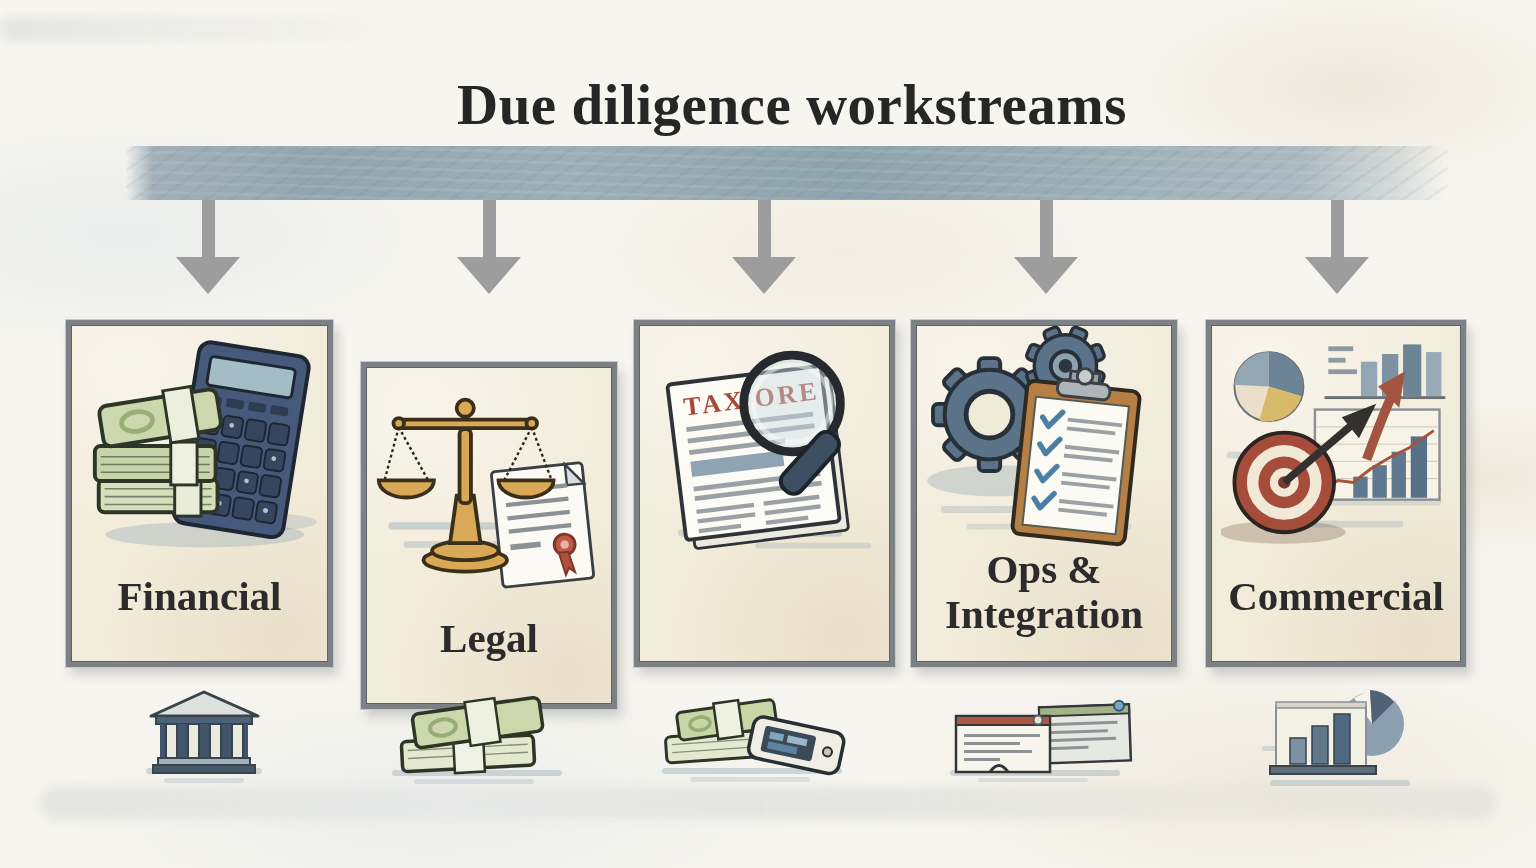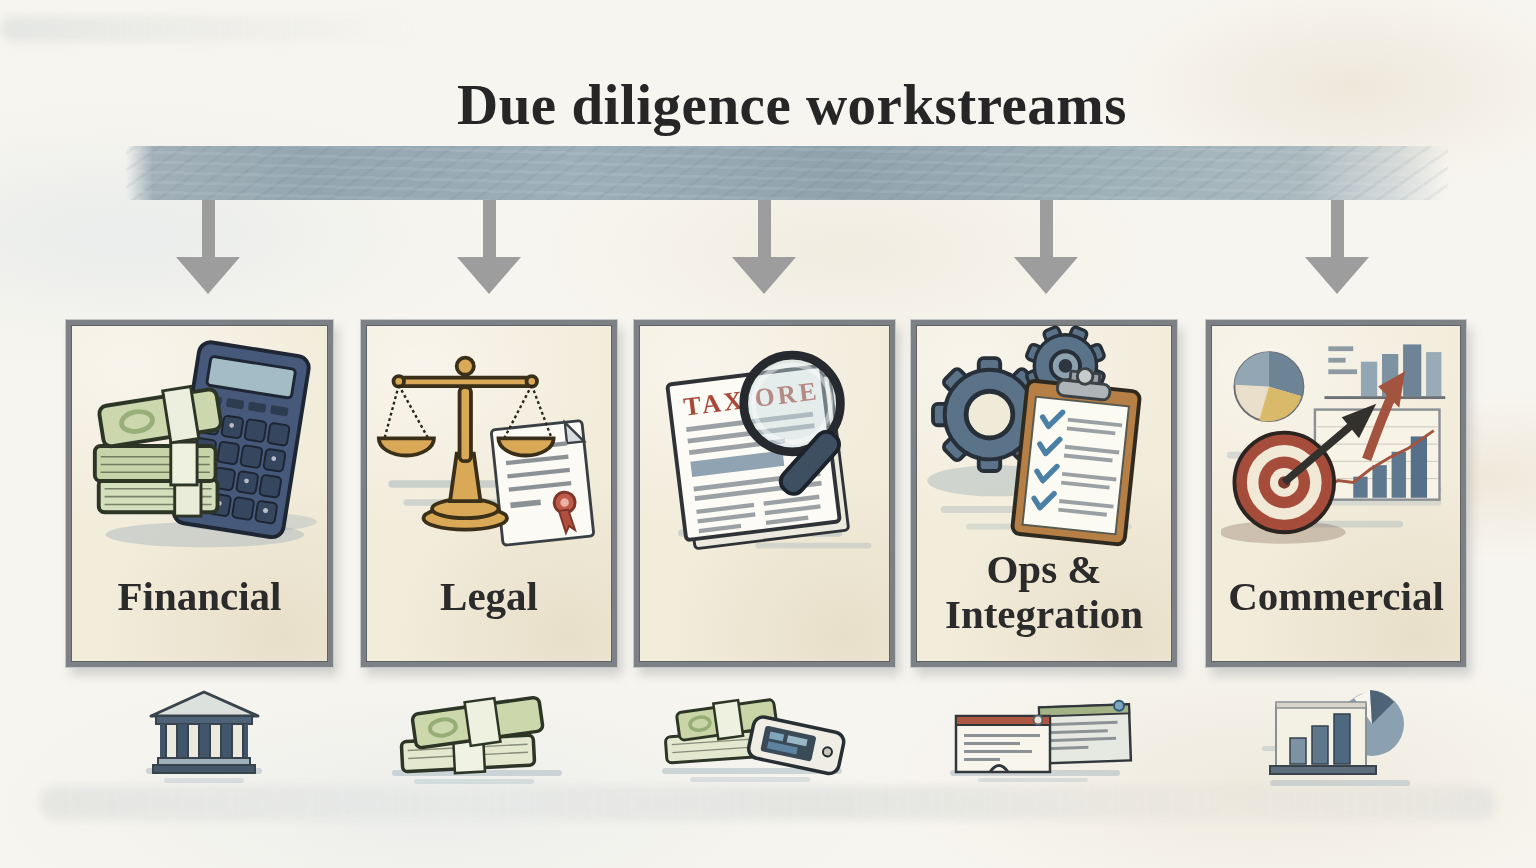--- a/index.html
+++ b/index.html
@@ -160,21 +160,21 @@
             <rect x="18" y="64" width="122" height="42" rx="8" fill="#ccd7ae" stroke="#2c3526" stroke-width="4"></rect>
             <rect x="86" y="58" width="29" height="54" fill="#ecefdd" stroke="#2c3526" stroke-width="3"></rect>
             <ellipse cx="55" cy="85" rx="16" ry="10" fill="none" stroke="#8fa871" stroke-width="5" opacity=".85"></ellipse>
           </g>
         </g>
       </svg>
     </div>
     <div class="card-label">Financial</div>
   </div>
 
-  <div class="card" style="left:361px;width:256px;">
+  <div class="card" style="left:361px;width:256px;margin-top:42px;">
     <div class="card-icon">
       <svg width="228" height="222" viewBox="0 0 240 228">
         <rect x="14" y="150" width="128" height="8" rx="4" fill="rgba(141,162,176,.40)"></rect>
         <rect x="30" y="170" width="160" height="7" rx="3.5" fill="rgba(141,162,176,.33)"></rect>
         <rect x="56" y="192" width="130" height="6" rx="3" fill="rgba(141,162,176,.28)"></rect>
         <g transform="rotate(-6 175 150)">
           <rect x="128" y="92" width="96" height="122" rx="4" fill="#fbfaf4" stroke="#3a3f44" stroke-width="3"></rect>
           <path d="M206 92 l18 22 h-18 z" fill="#d8dde0" stroke="#3a3f44" stroke-width="2.5"></path>
           <g fill="#8c9196">
             <rect x="140" y="112" width="66" height="4.5"></rect>

